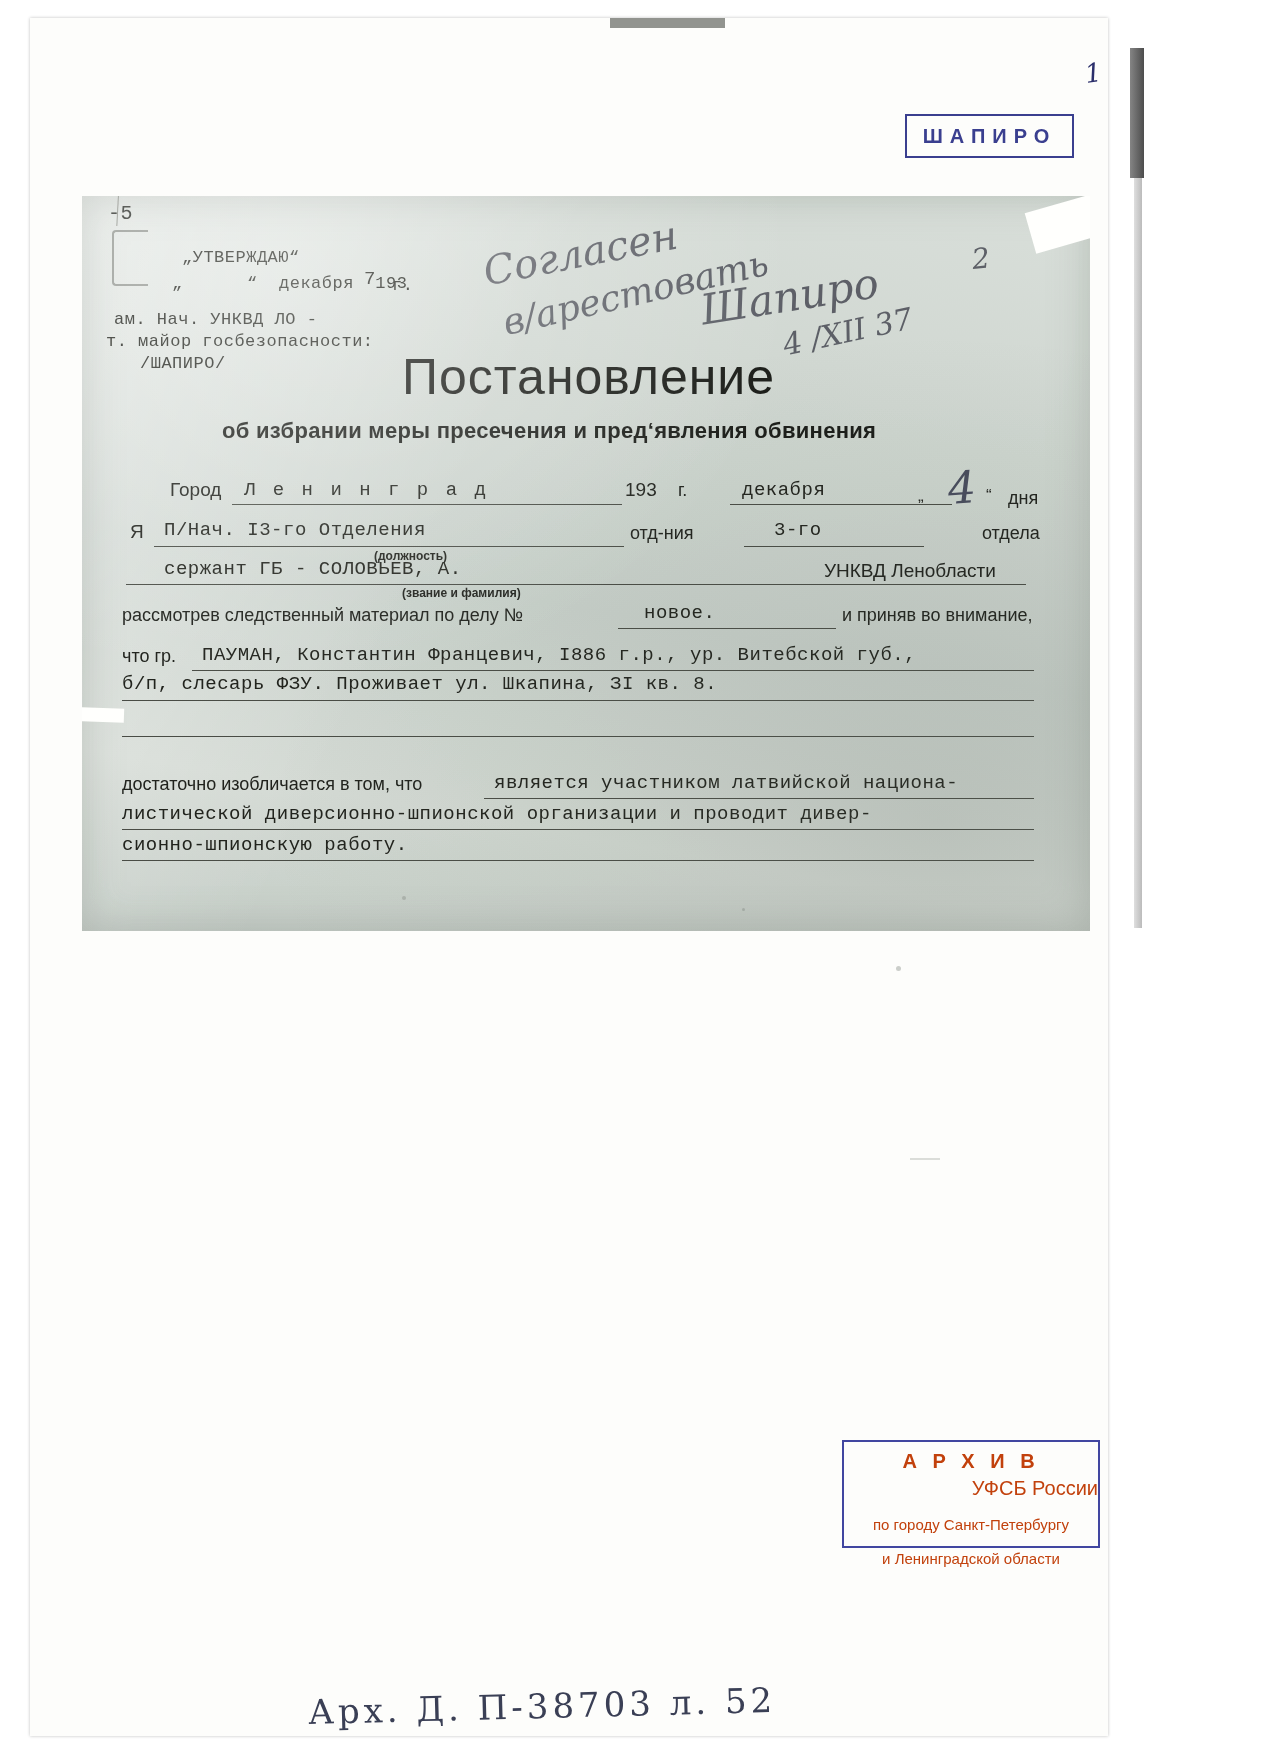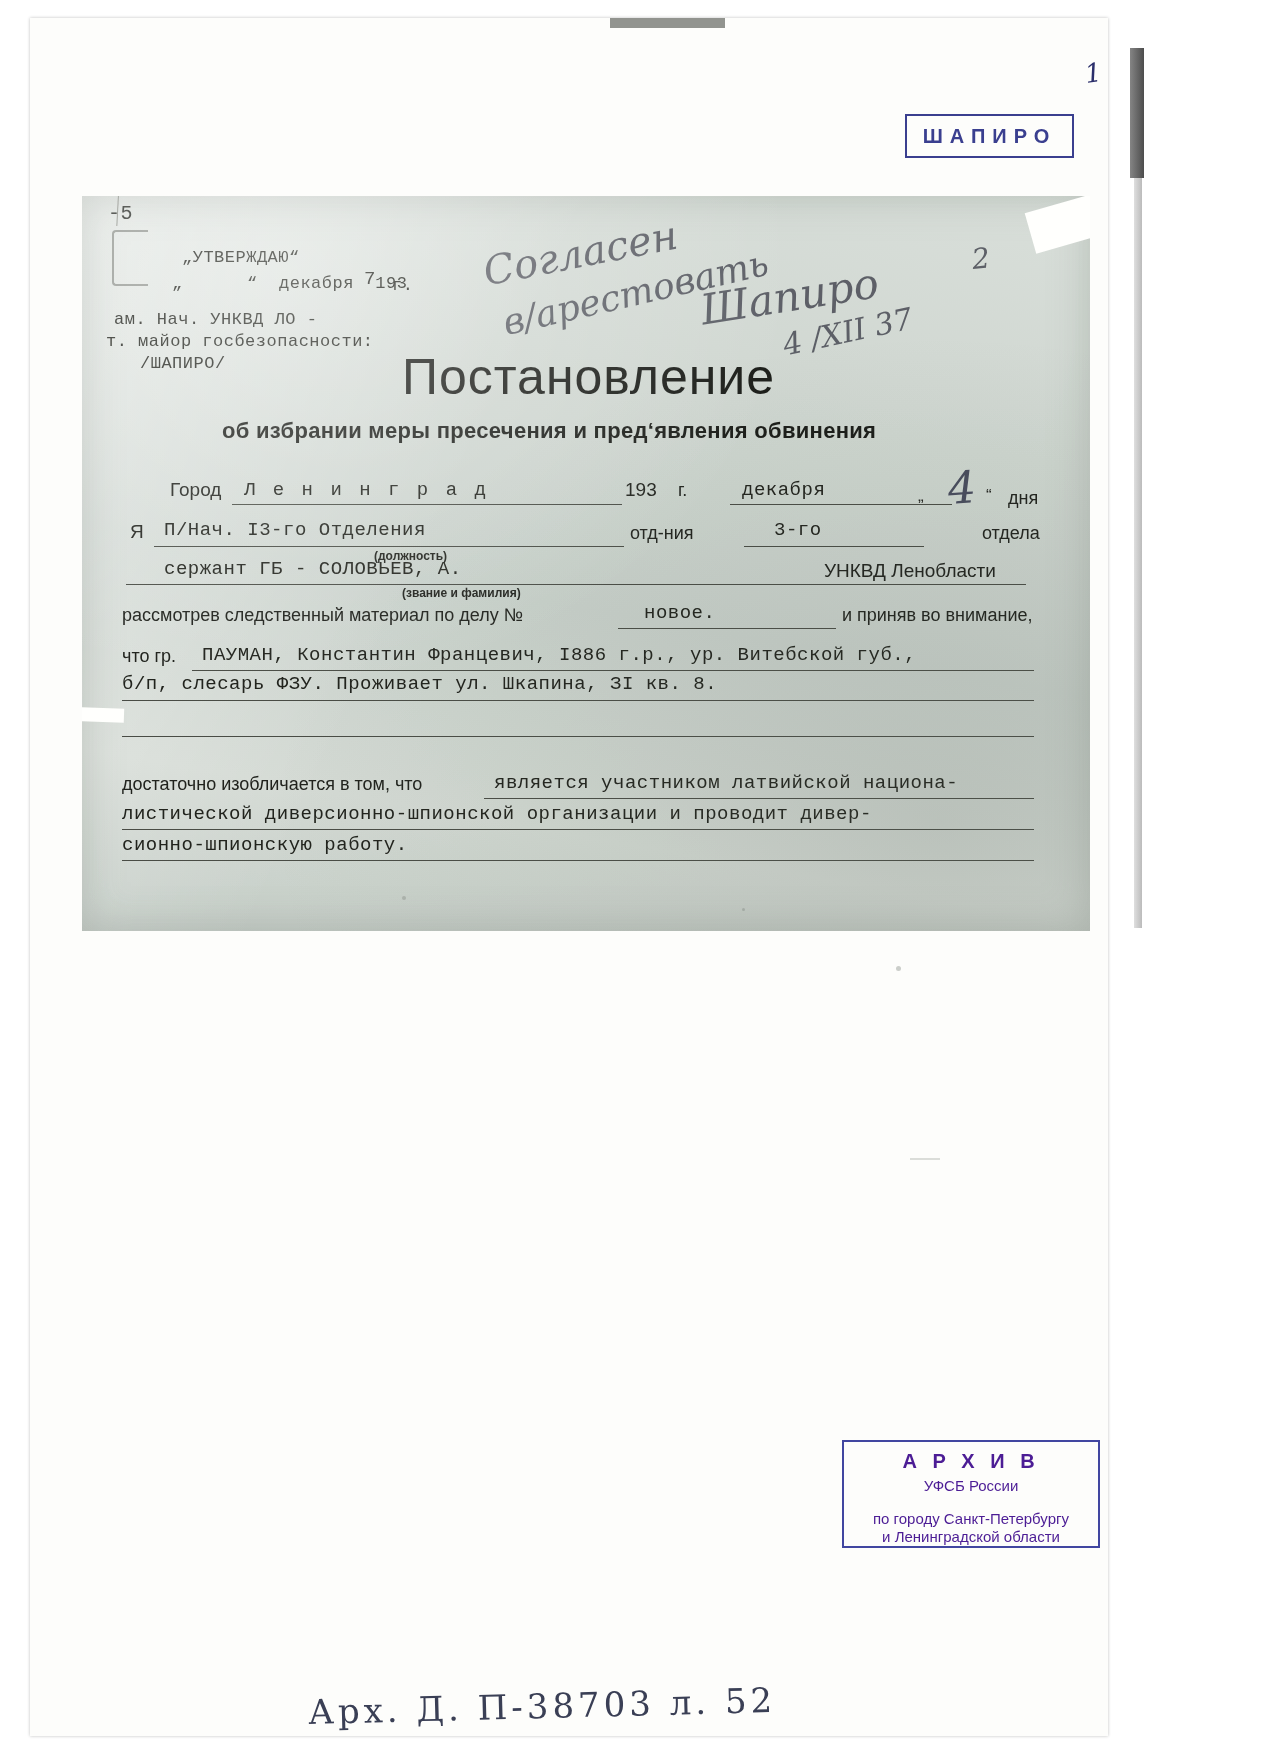--- a/index.html
+++ b/index.html
@@ -201,34 +201,34 @@
   }
 
   
   #archive-stamp {
     position: absolute;
     left: 812px;
     top: 1422px;
     width: 258px;
     height: 108px;
     border: 2px solid #4146a0;
-    color: #4c1d95;
+    color: #c2410c;
     text-align: center;
     font-family: "Liberation Sans", sans-serif;
     padding-top: 8px;
     box-sizing: border-box;
   }
   #archive-stamp .line1 {
     font-size: 20px;
     font-weight: bold;
     letter-spacing: 5px;
   }
-  #archive-stamp .line2 { font-size: 15px; margin-top: 4px; }
+  #archive-stamp .line2 { font-size: 20px; margin-top: 4px; text-align: right; }
   #archive-stamp .line3 { font-size: 15px; margin-top: 16px; }
-  #archive-stamp .line4 { font-size: 15px; margin-top: 1px; }
+  #archive-stamp .line4 { font-size: 15px; margin-top: 17px; }
 
   
   #bottom-handwriting {
     position: absolute;
     left: 278px;
     top: 1668px;
     font-family: "DejaVu Serif", serif;
     font-size: 34px;
     color: #3a3f55;
     letter-spacing: 4px;

